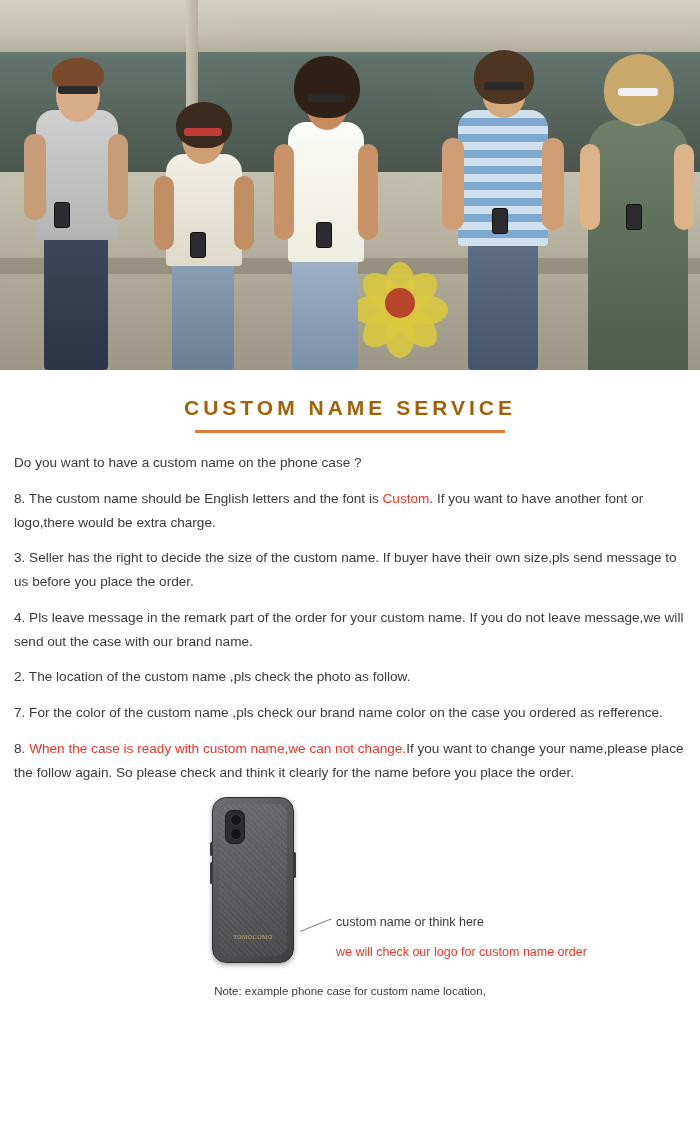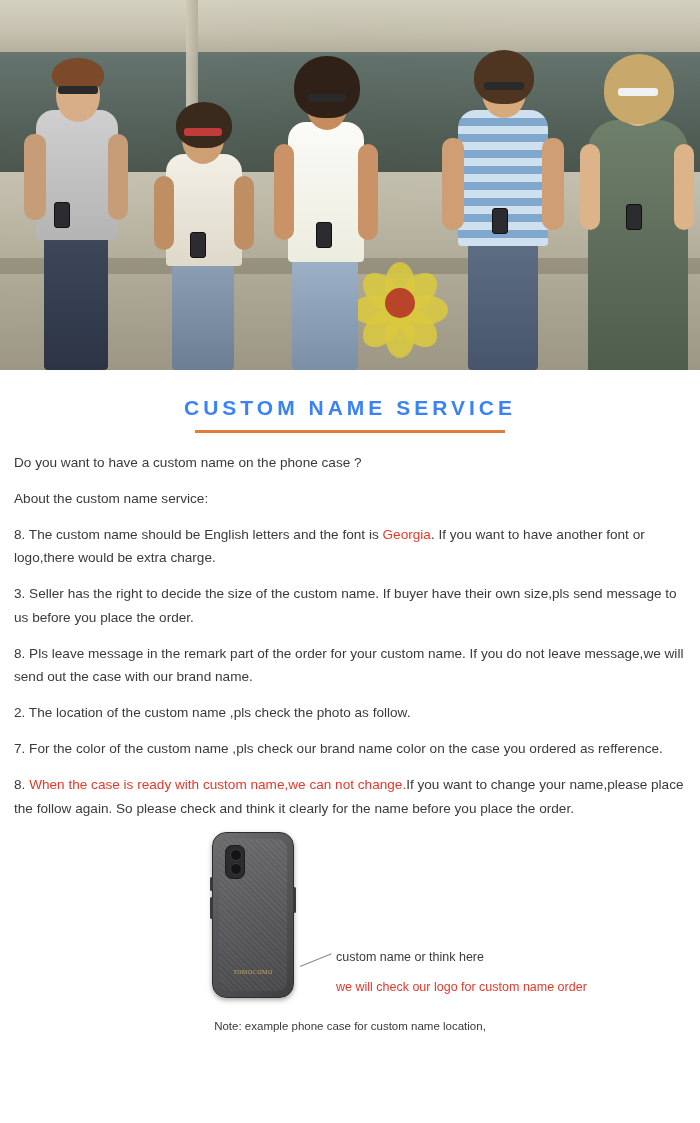--- a/index.html
+++ b/index.html
@@ -91,21 +91,21 @@
     padding: 0 14px;
   }
   .title-wrap {
     text-align: center;
     padding-top: 26px;
   }
   .title {
     display: inline-block;
     font-size: 21px;
     letter-spacing: 4px;
-    color: #3b82f6;
+    color: #a16207;
     font-weight: 600;
     padding-bottom: 10px;
   }
   .title-rule {
     width: 310px; height: 3px; margin: 0 auto 18px auto;
     background: #e07b39;
   }
   p.line {
     margin: 0 0 12px 0;
     font-size: 13.6px;
@@ -261,26 +261,25 @@
     </div>
   </div>
 
   <div class="content">
     <div class="title-wrap">
       <div class="title">CUSTOM NAME SERVICE</div>
     </div>
     <div class="title-rule"></div>
 
     <p class="line">Do you want to have a custom name on the phone case ?</p>
-    <p class="line">About the custom name service:</p>
 
     <div id="items-container">
-        <p class="line"><span>8. The custom name should be English letters and the font is </span><span class="red">Georgia</span><span>. If you want to have another font or logo,there would be extra charge.</span></p>
+        <p class="line"><span>8. The custom name should be English letters and the font is </span><span class="red">Custom</span><span>. If you want to have another font or logo,there would be extra charge.</span></p>
         <p class="line"><span>3. Seller has the right to decide the size of the custom name. If buyer have their own size,pls send message to us before you place the order.</span></p>
-        <p class="line"><span>8. Pls leave message in the remark part of the order for your custom name. If you do not leave message,we will send out the case with our brand name.</span></p>
+        <p class="line"><span>4. Pls leave message in the remark part of the order for your custom name. If you do not leave message,we will send out the case with our brand name.</span></p>
         <p class="line"><span>2. The location of the custom name ,pls check the photo as follow.</span></p>
         <p class="line"><span>7. For the color of the custom name ,pls check our brand name color on the case you ordered as refference.</span></p>
         <p class="line"><span>8. </span><span class="red">When the case is ready with custom name,we can not change.</span><span>If you want to change your name,please place the follow again. So please check and think it clearly for the name before you place the order.</span></p>
       </div>
 
     <div class="figure">
       <div class="case">
         <div class="case-inner"></div>
         <div class="case-cam">
           <i class="a"></i>

